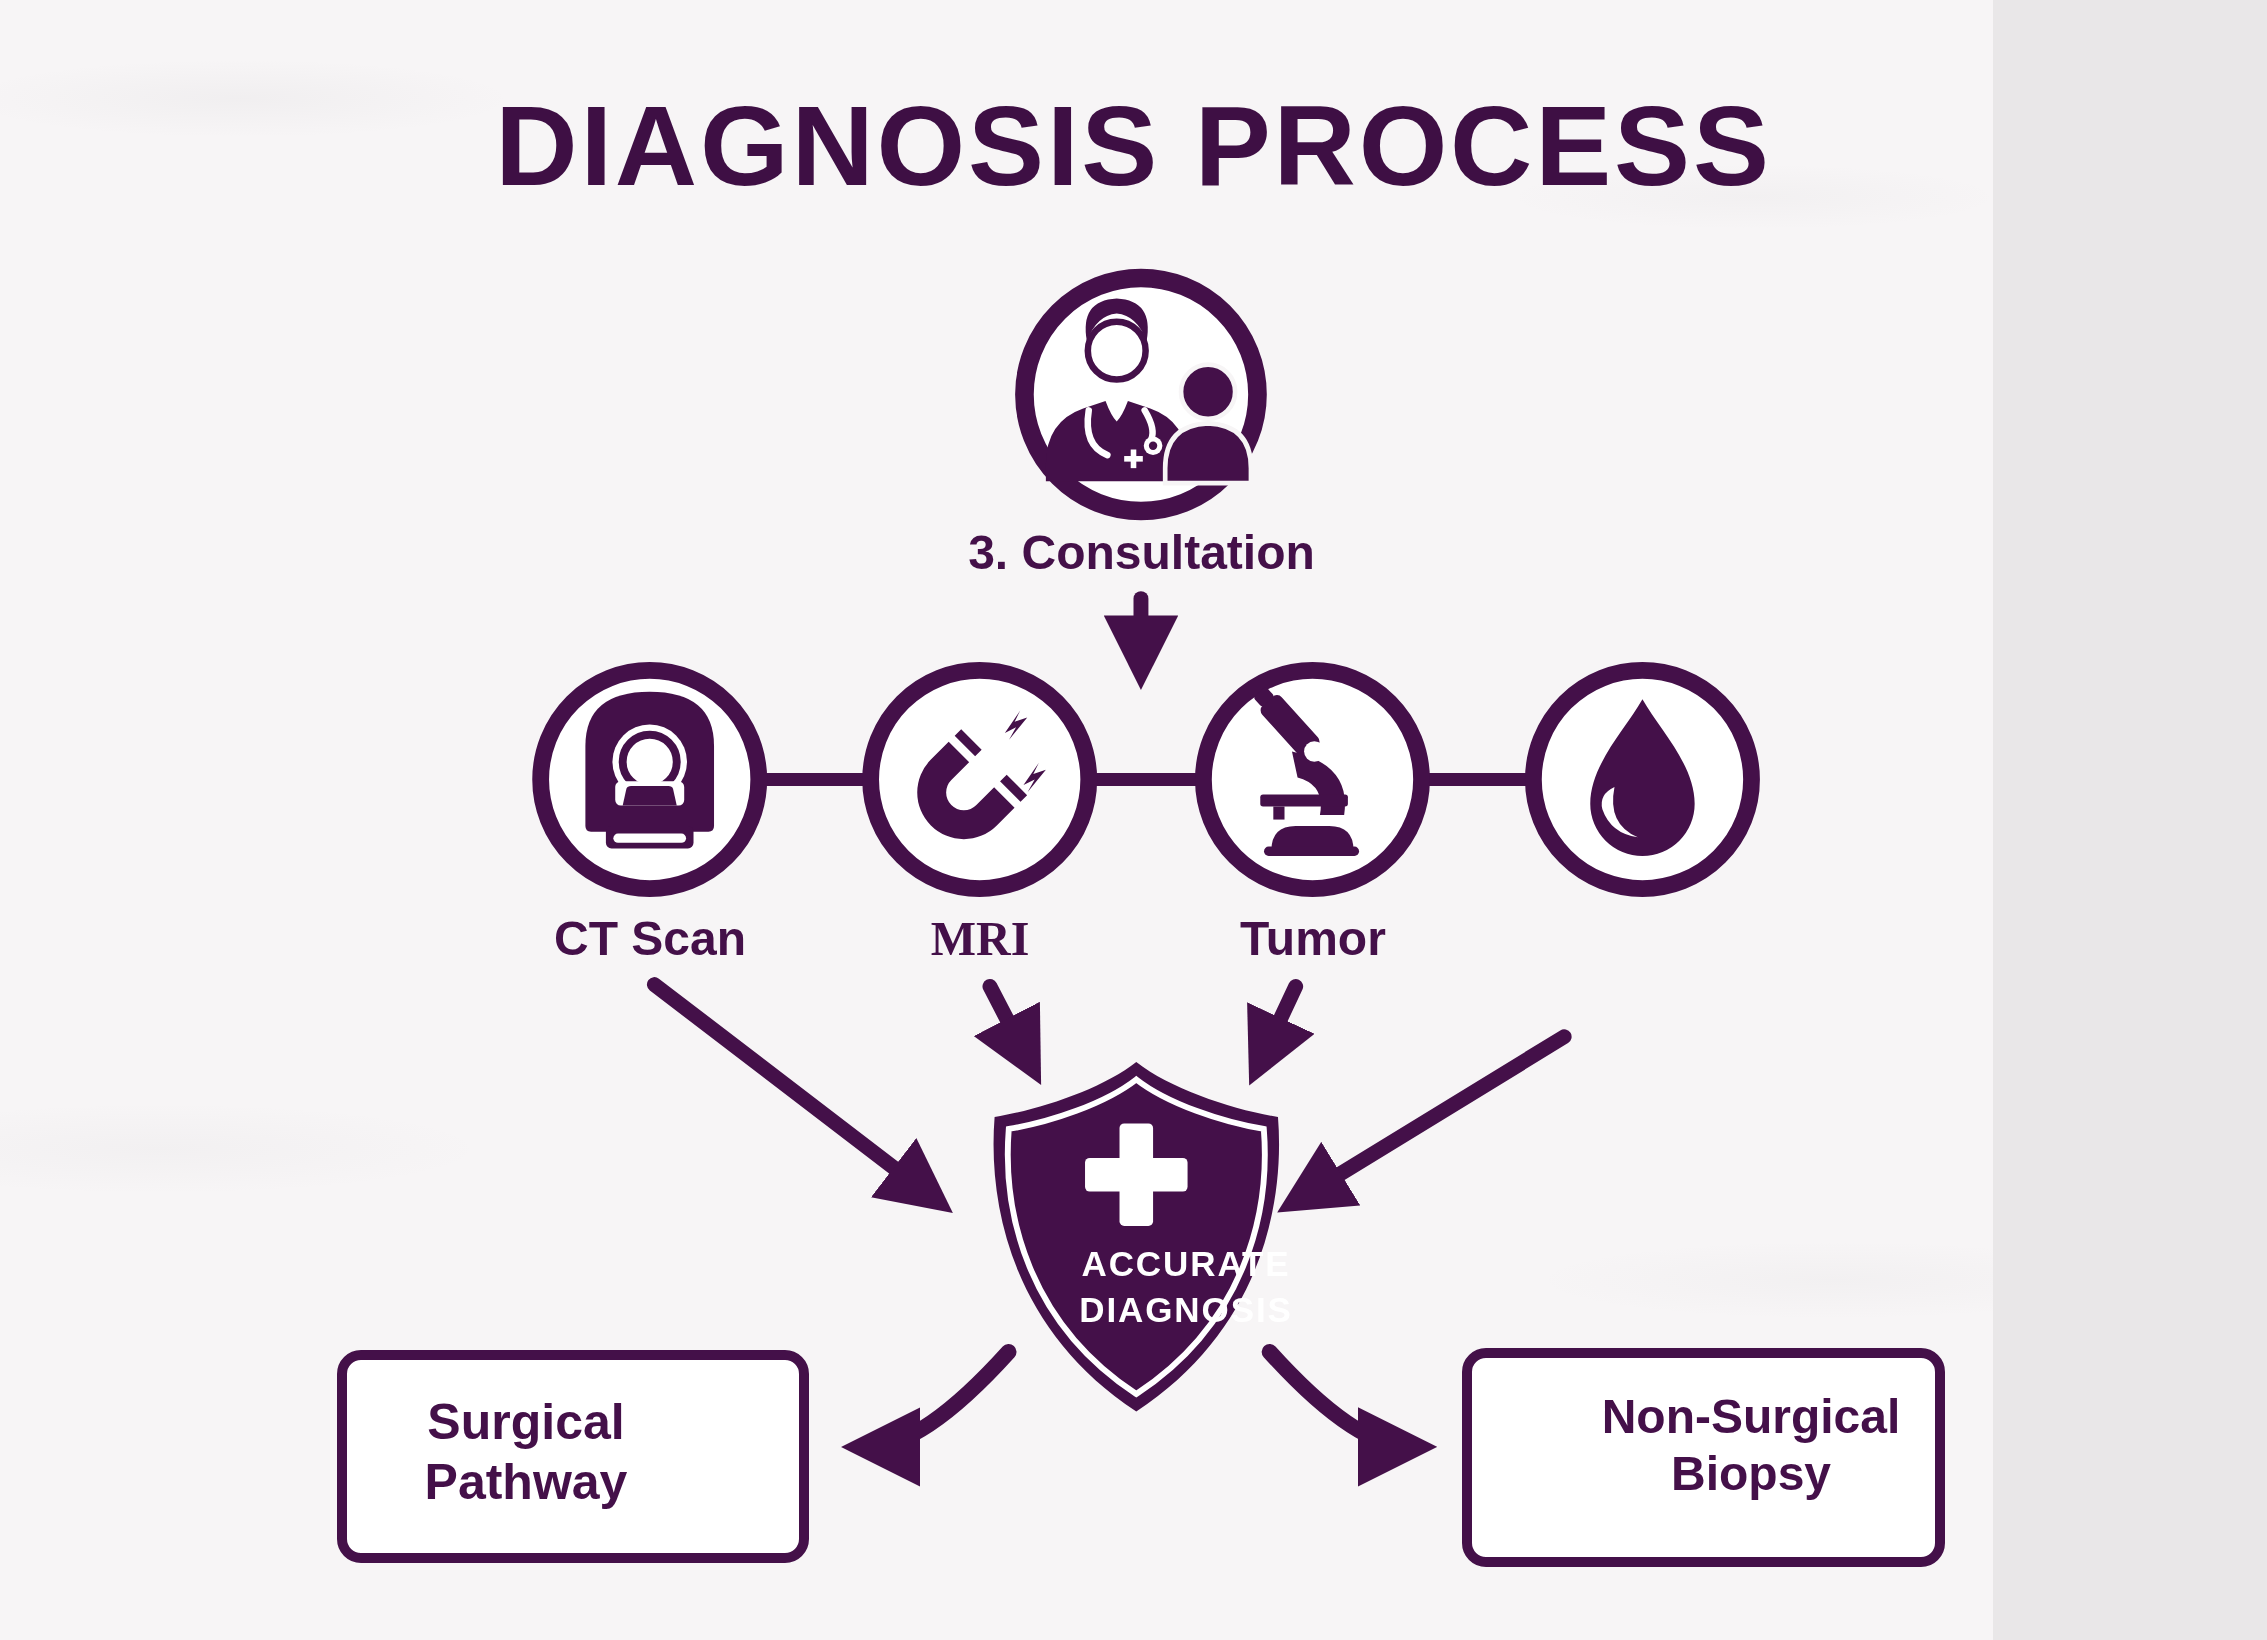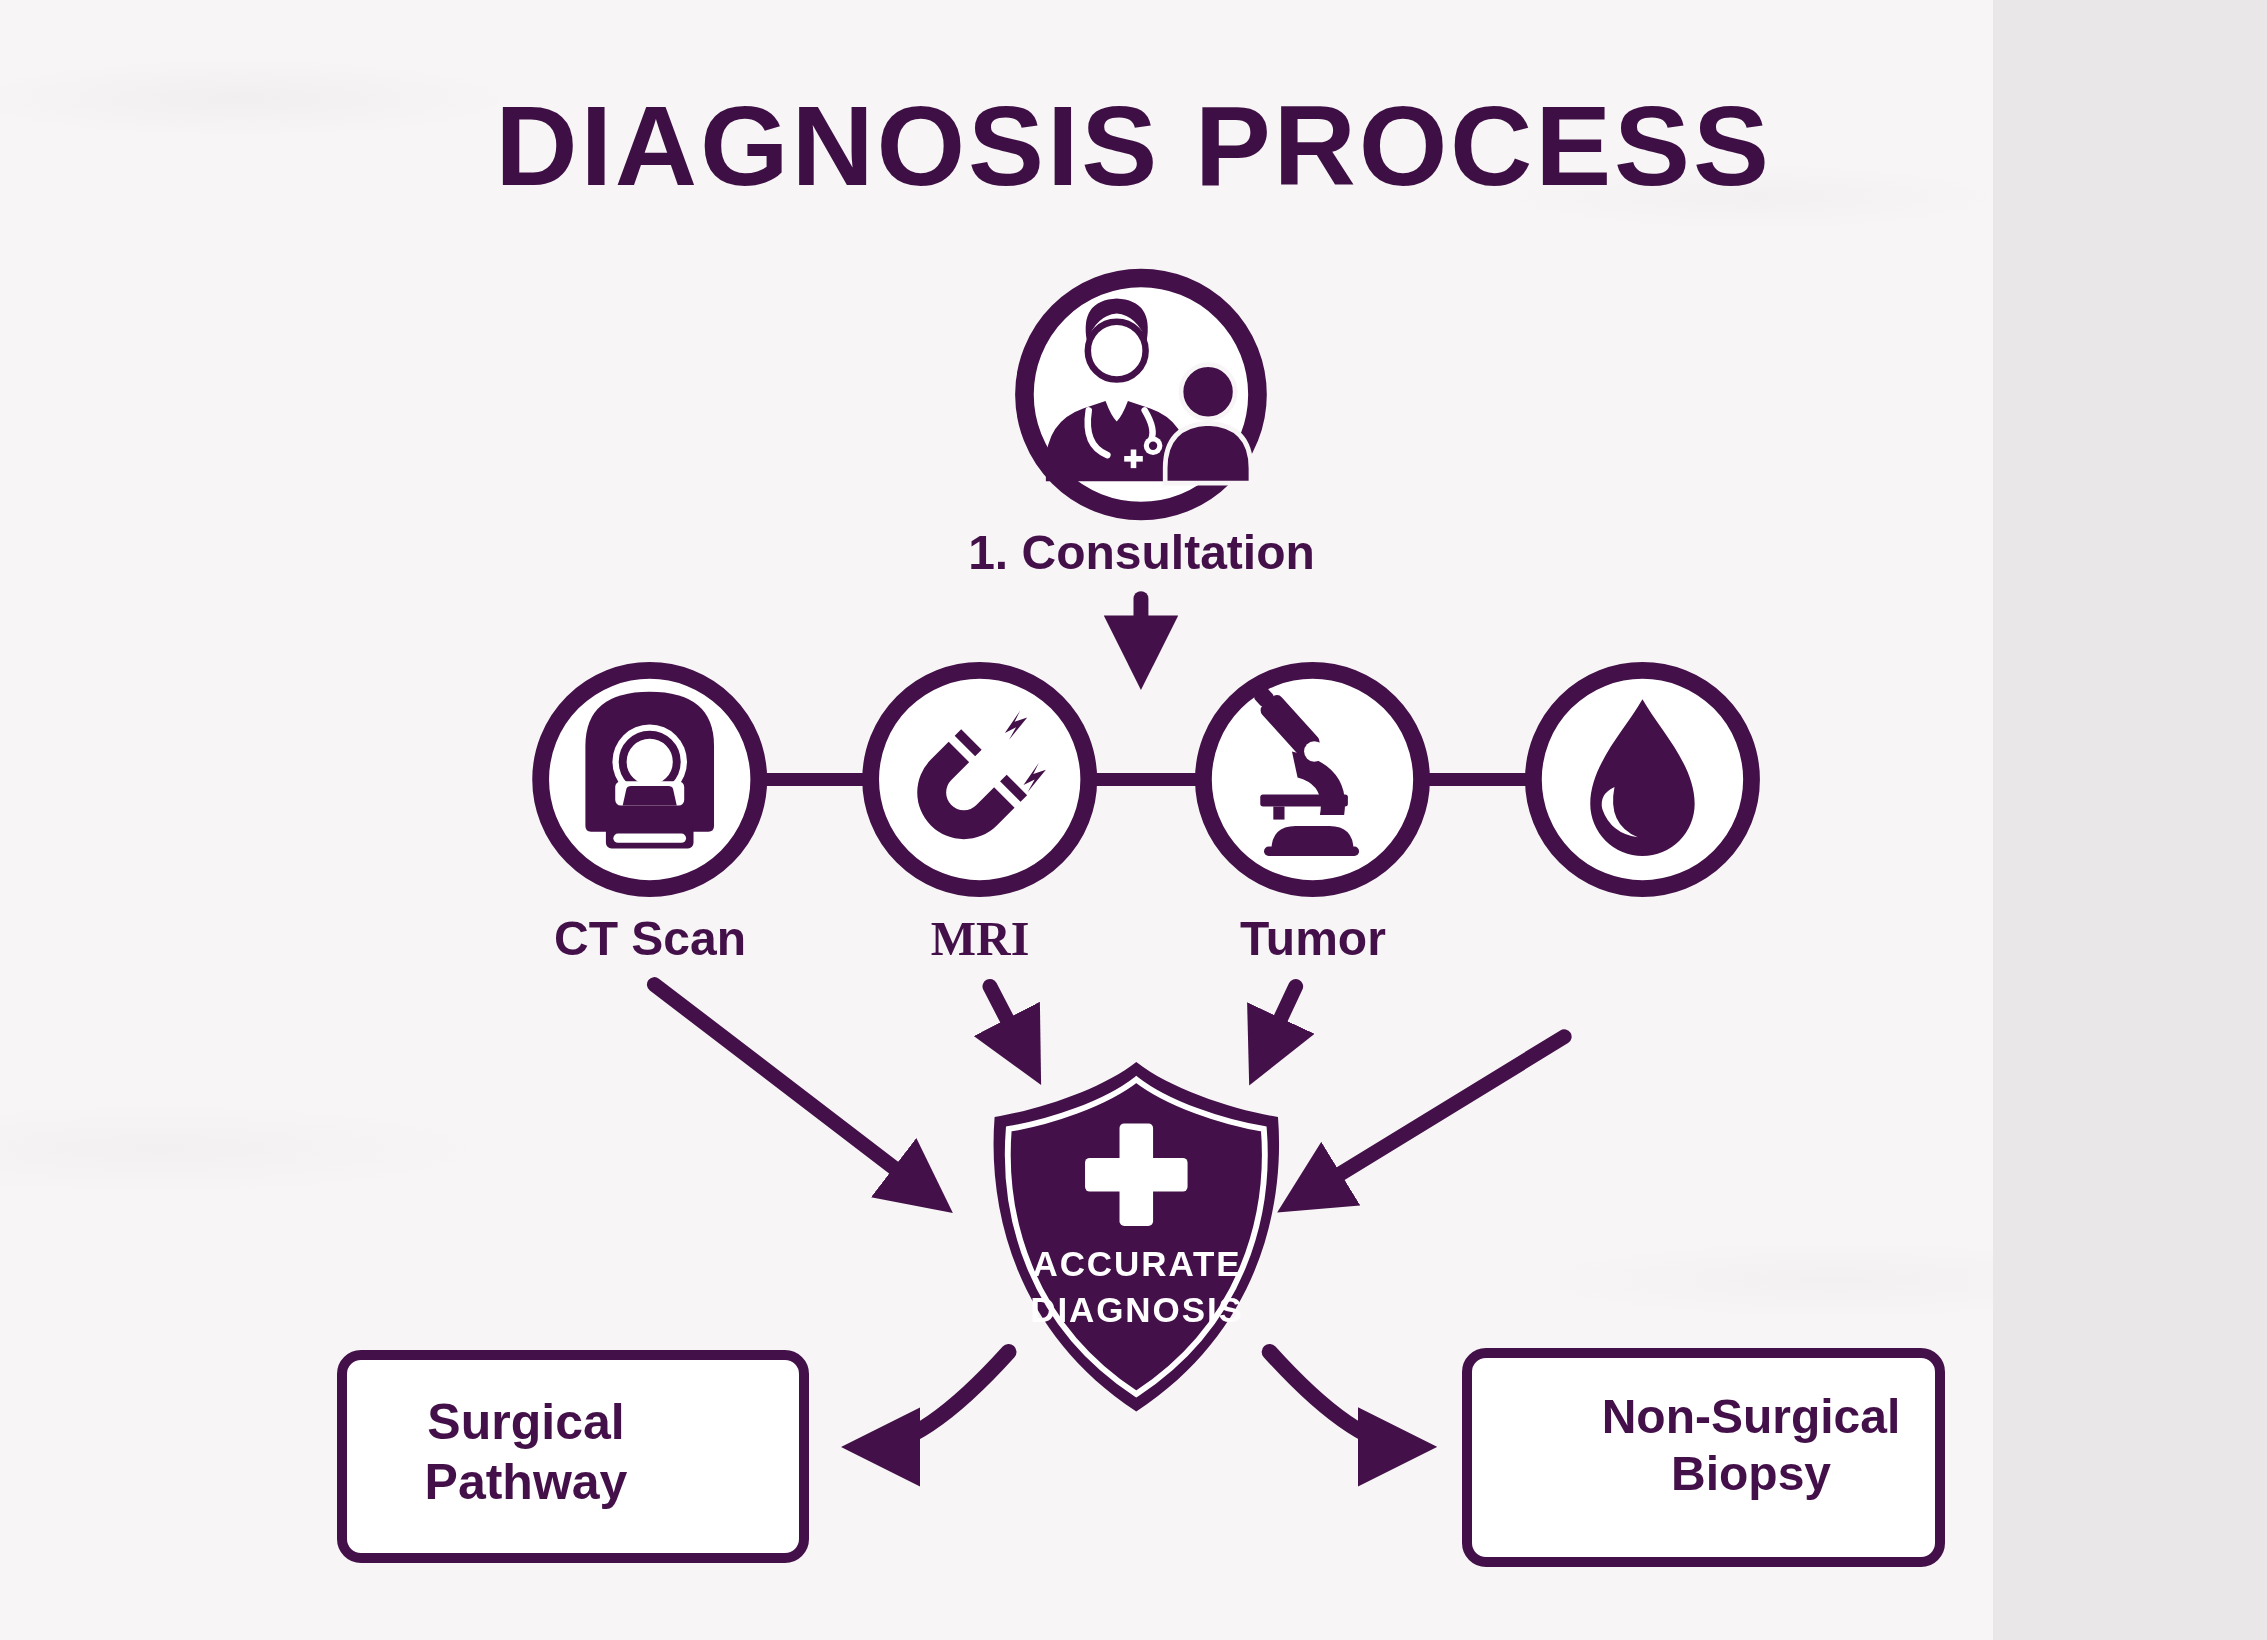--- a/index.html
+++ b/index.html
@@ -20,21 +20,21 @@
   .stroke-p{stroke:#441049;fill:none;}
   .stroke-w{stroke:#ffffff;fill:none;}
   .txt{position:absolute;z-index:2;color:#441049;font-weight:bold;white-space:pre-line;}
   #title{top:89px;left:0;width:2267px;text-align:center;font-size:114px;letter-spacing:2.8px;color:#3e0f44;line-height:1;}
   #consult-label{top:525px;left:858px;width:567px;text-align:center;font-size:48px;}
   .test-label{top:912px;width:280px;text-align:center;font-size:48px;line-height:1.12;}
   #test-label-0{left:510px;}
   #test-label-1{left:840px;font-family:Liberation Serif, serif;}
   #test-label-2{left:1173px;}
   #test-label-3{left:1503px;}
-  #shield-label{top:1241px;left:997px;width:280px;text-align:center;font-size:35px;line-height:1.3;letter-spacing:1.9px;color:#ffffff;}
+  #shield-label{top:1241px;left:1046px;width:280px;text-align:center;font-size:35px;line-height:1.3;letter-spacing:1.9px;color:#ffffff;}
   .pathway-box{position:absolute;z-index:2;background:#ffffff;border:10.3px solid #441049;border-radius:24px;box-sizing:border-box;}
   #surgical-box{left:337px;top:1350px;width:472px;height:213px;}
   #nonsurgical-box{left:1462px;top:1348px;width:483px;height:219px;}
   #surgical-label{top:1392px;left:386px;width:280px;text-align:center;font-size:50px;line-height:1.2;}
   #nonsurgical-label{top:1389px;left:1597px;width:308px;text-align:center;font-size:48px;line-height:1.18;}
 </style>
 </head>
 <body>
 
 <div id="stage">
@@ -176,21 +176,21 @@
       <rect class="p" x="1594" y="1530" width="124" height="72"></rect>
       <g transform="translate(1702 1628) rotate(-14)">
         <rect x="-52" y="-23" width="104" height="46" rx="23" fill="#ffffff" stroke="#441049" stroke-width="9"></rect>
         <path class="p" d="M0 -23 L29 -23 A23 23 0 0 1 29 23 L0 23 Z"></path>
       </g>
     </g>
   </svg>
 
   <div id="title" class="txt">DIAGNOSIS PROCESS</div>
 
-  <div id="consult-label" class="txt">1. Consultation</div>
+  <div id="consult-label" class="txt">3. Consultation</div>
 
   <div id="test-label-0" class="txt test-label">CT Scan</div>
   <div id="test-label-1" class="txt test-label">MRI</div>
   <div id="test-label-2" class="txt test-label">Tumor</div>
 
   <div id="shield-label" class="txt">ACCURATE
 DIAGNOSIS</div>
 
   <div id="surgical-box" class="pathway-box"></div>
   <div id="nonsurgical-box" class="pathway-box"></div>

